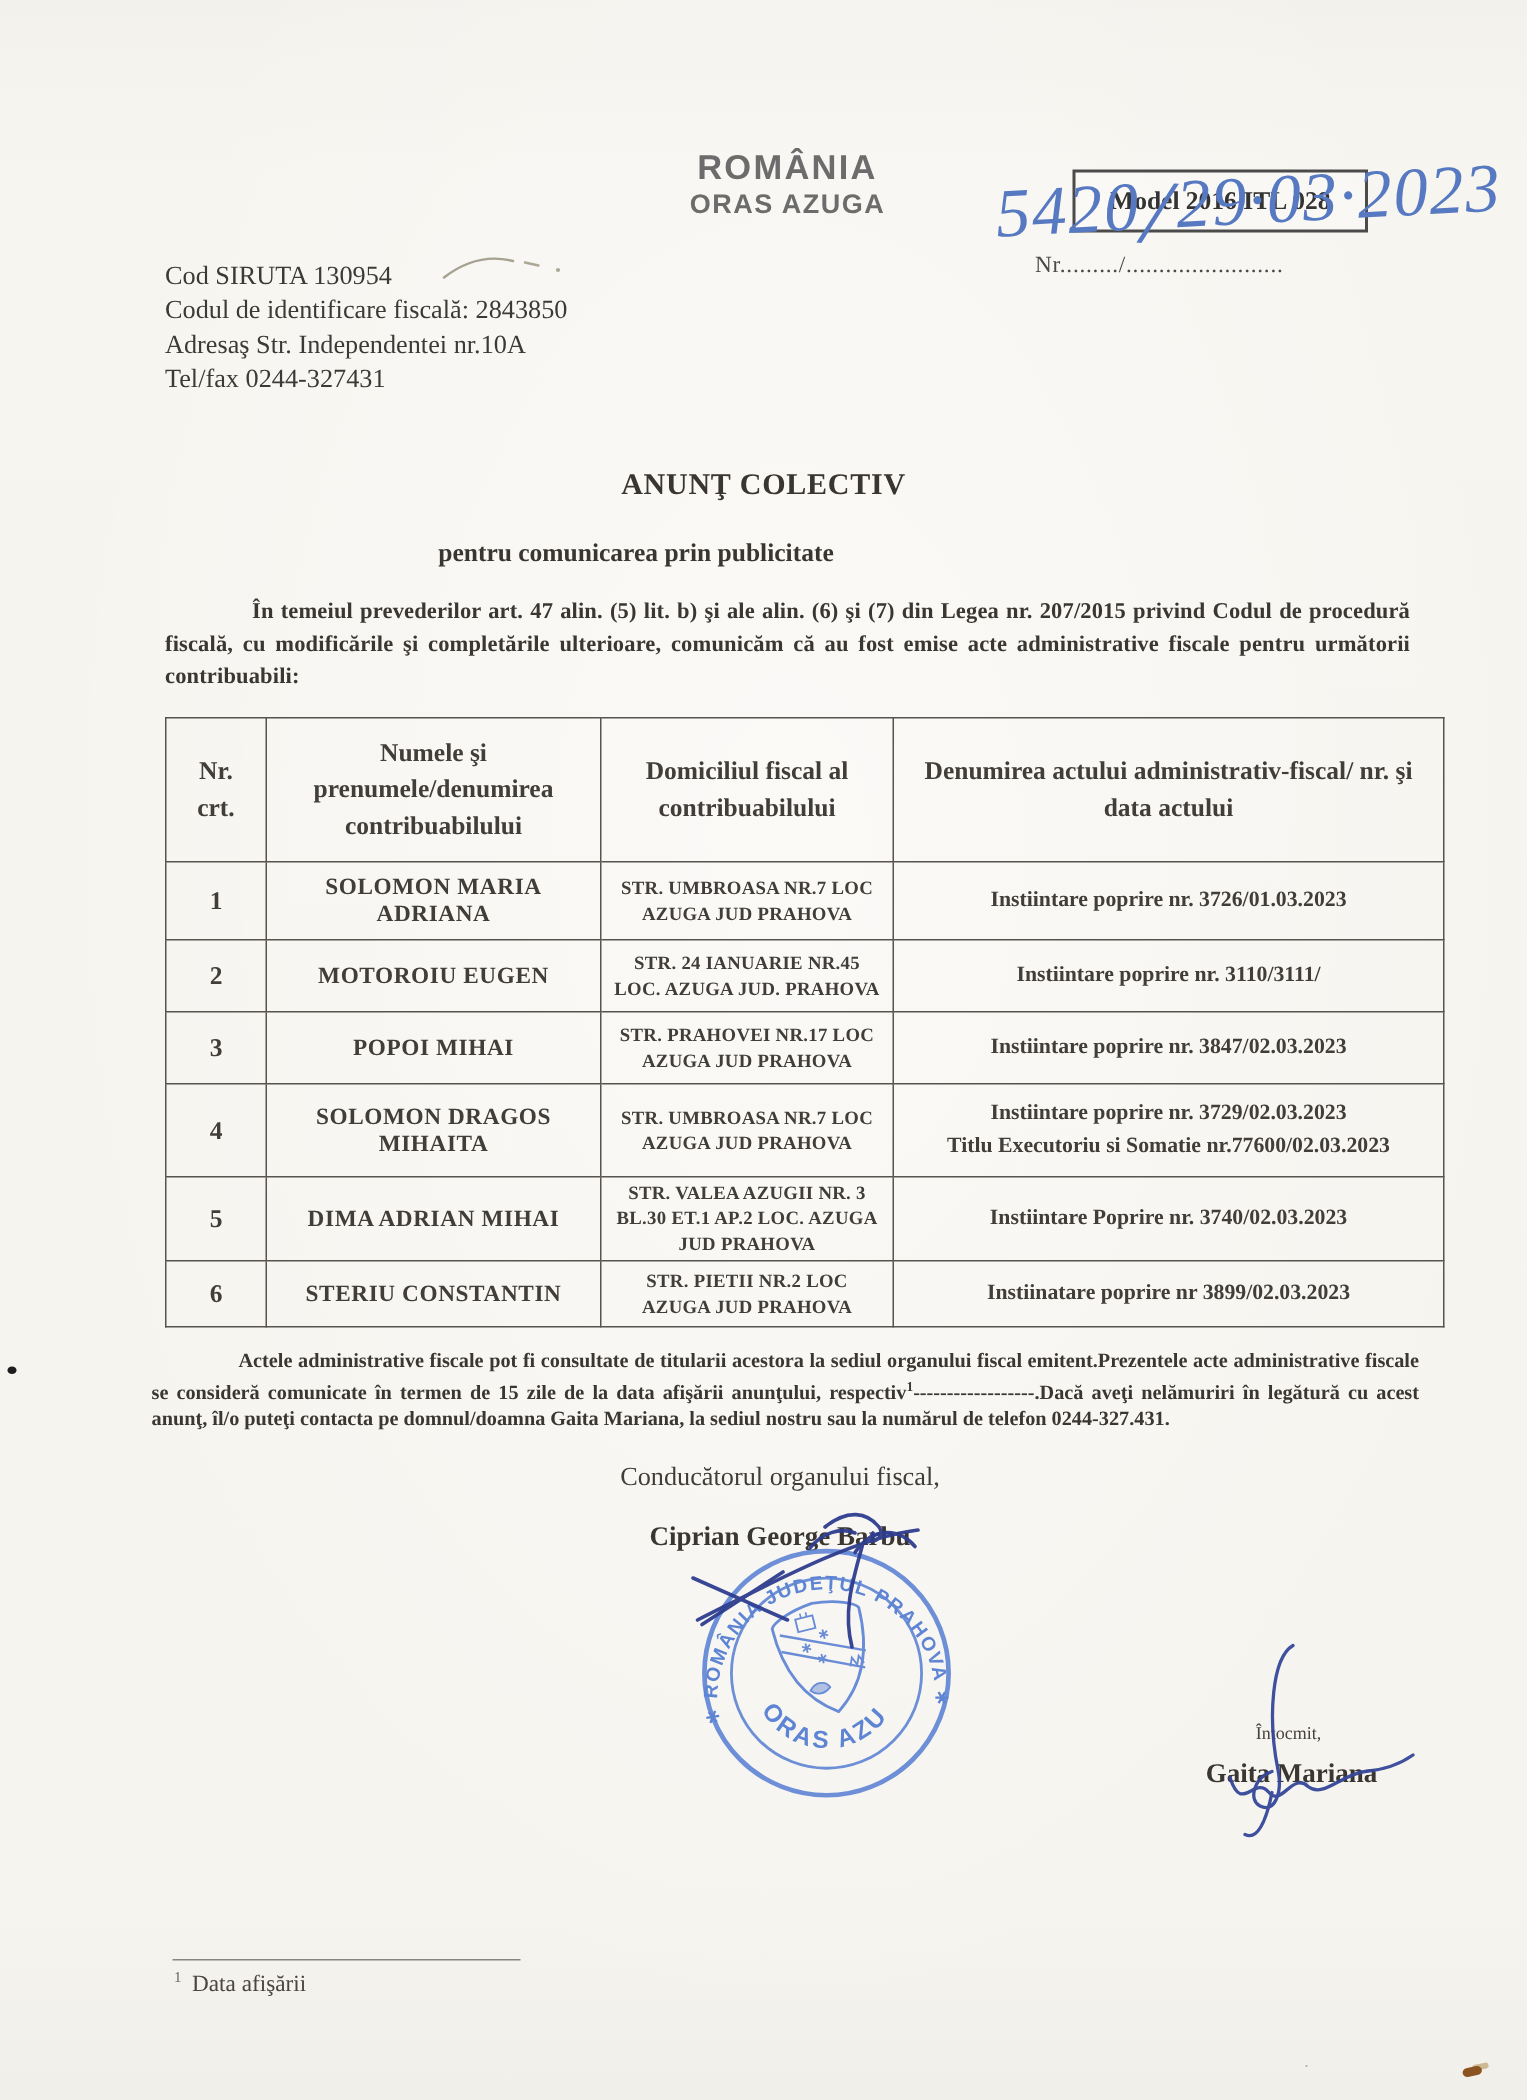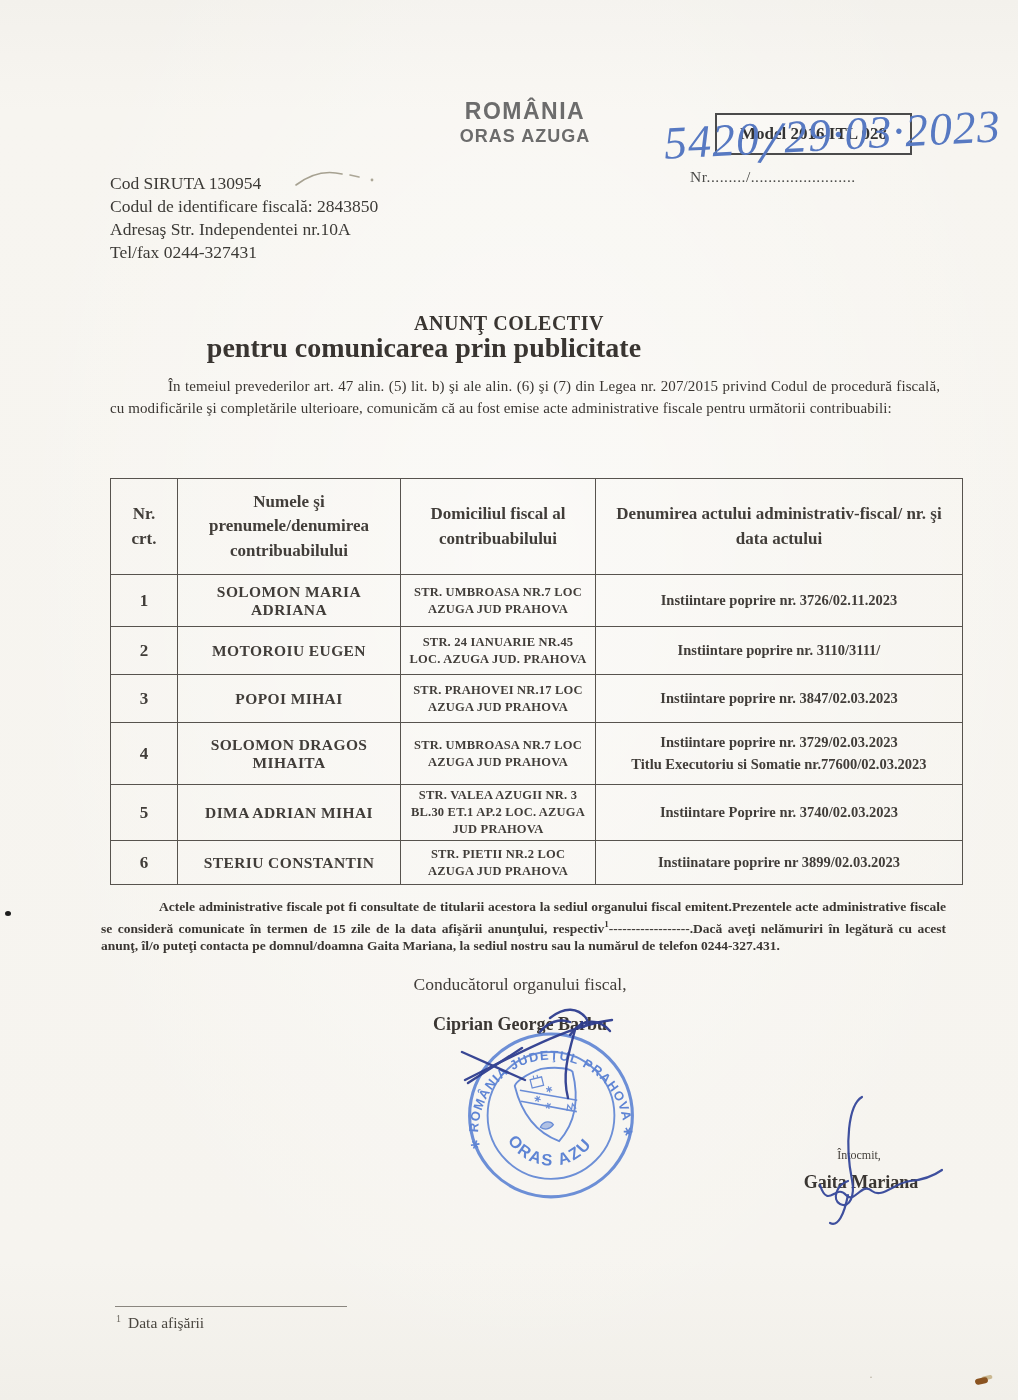--- a/index.html
+++ b/index.html
@@ -23,23 +23,23 @@
     text-align:center; line-height:38px; font-size:17px; font-weight:bold; color:#333;margin-top:39px;}
   .handwritten{left:664px; top:104px; font-style:italic; font-size:46px;
     color:#5779c2; transform:rotate(-3deg); white-space:nowrap; letter-spacing:1px;}
   .handwritten .hw-slash{display:inline-block; font-size:62px; font-weight:300;
     transform:rotate(8deg); vertical-align:-10px; margin:0 4px 0 2px;}
   .nr-line{left:690px; top:168px; font-size:15.5px; color:#4a4a48; letter-spacing:.5px;}
   .org-info{left:110px; top:172px; font-size:17.5px; line-height:23px; color:#3c3a36;}
   
   .title{left:0; top:312px; width:1018px; text-align:center; font-size:20px;
     font-weight:bold; letter-spacing:.5px; color:#393531;}
-  .subtitle{left:0; top:332px; width:848px; text-align:center; font-size:28px;
+  .subtitle{left:0; top:359px; width:848px; text-align:center; font-size:17px;
     font-weight:bold; color:#393531;}
-  .intro{left:110px; top:376px; width:830px; font-size:15px; font-weight:normal;
+  .intro{left:110px; top:398px; width:830px; font-size:15px; font-weight:bold;
     line-height:21.5px; text-align:justify; text-indent:58px; color:#3a3632;
     letter-spacing:.1px;}
   
   .tbl{left:110px; top:478px; width:852px; border-collapse:collapse;
     table-layout:fixed; color:#413d39;}
   .tbl th,.tbl td{border:1.6px solid #57534e; padding:2px 8px; text-align:center;
     vertical-align:middle; overflow:hidden;}
   .tbl th{font-size:17px; font-weight:bold; line-height:1.45; white-space:pre-line;}
   .tbl thead tr{height:96px;}
   .tbl tbody tr:nth-child(1){height:52px;}
@@ -123,21 +123,21 @@
         <th>Numele şi prenumele/denumirea contribuabilului</th>
         <th>Domiciliul fiscal al contribuabilului</th>
         <th>Denumirea actului administrativ-fiscal/ nr. şi data actului</th>
       </tr>
     </thead>
     <tbody>
       <tr>
         <td class="td-nr">1</td>
         <td class="td-name">SOLOMON MARIA ADRIANA</td>
         <td class="td-addr">STR. UMBROASA NR.7 LOC AZUGA JUD PRAHOVA</td>
-        <td class="td-act">Instiintare poprire nr. 3726/02.11.2023</td>
+        <td class="td-act">Instiintare poprire nr. 3726/01.03.2023</td>
       </tr>
       <tr>
         <td class="td-nr">2</td>
         <td class="td-name">MOTOROIU EUGEN</td>
         <td class="td-addr">STR. 24 IANUARIE NR.45 LOC. AZUGA JUD. PRAHOVA</td>
         <td class="td-act">Instiintare poprire nr. 3110/3111/</td>
       </tr>
       <tr>
         <td class="td-nr">3</td>
         <td class="td-name">POPOI MIHAI</td>

